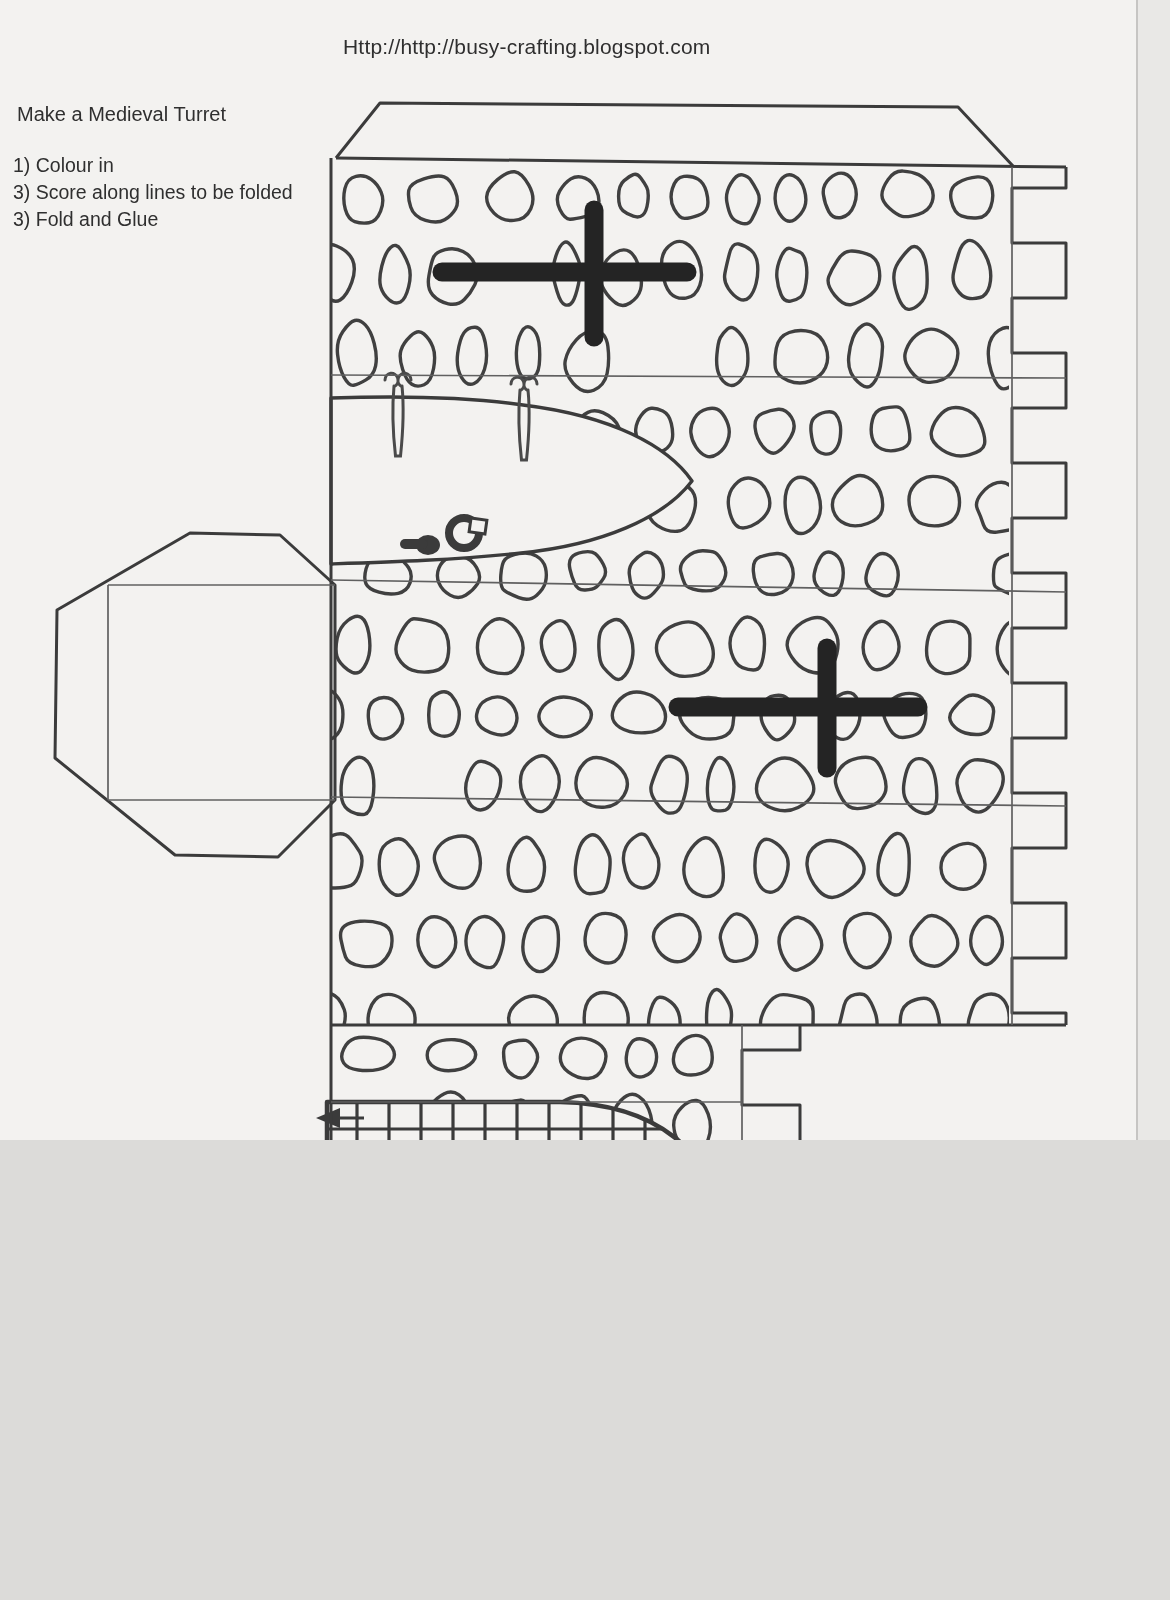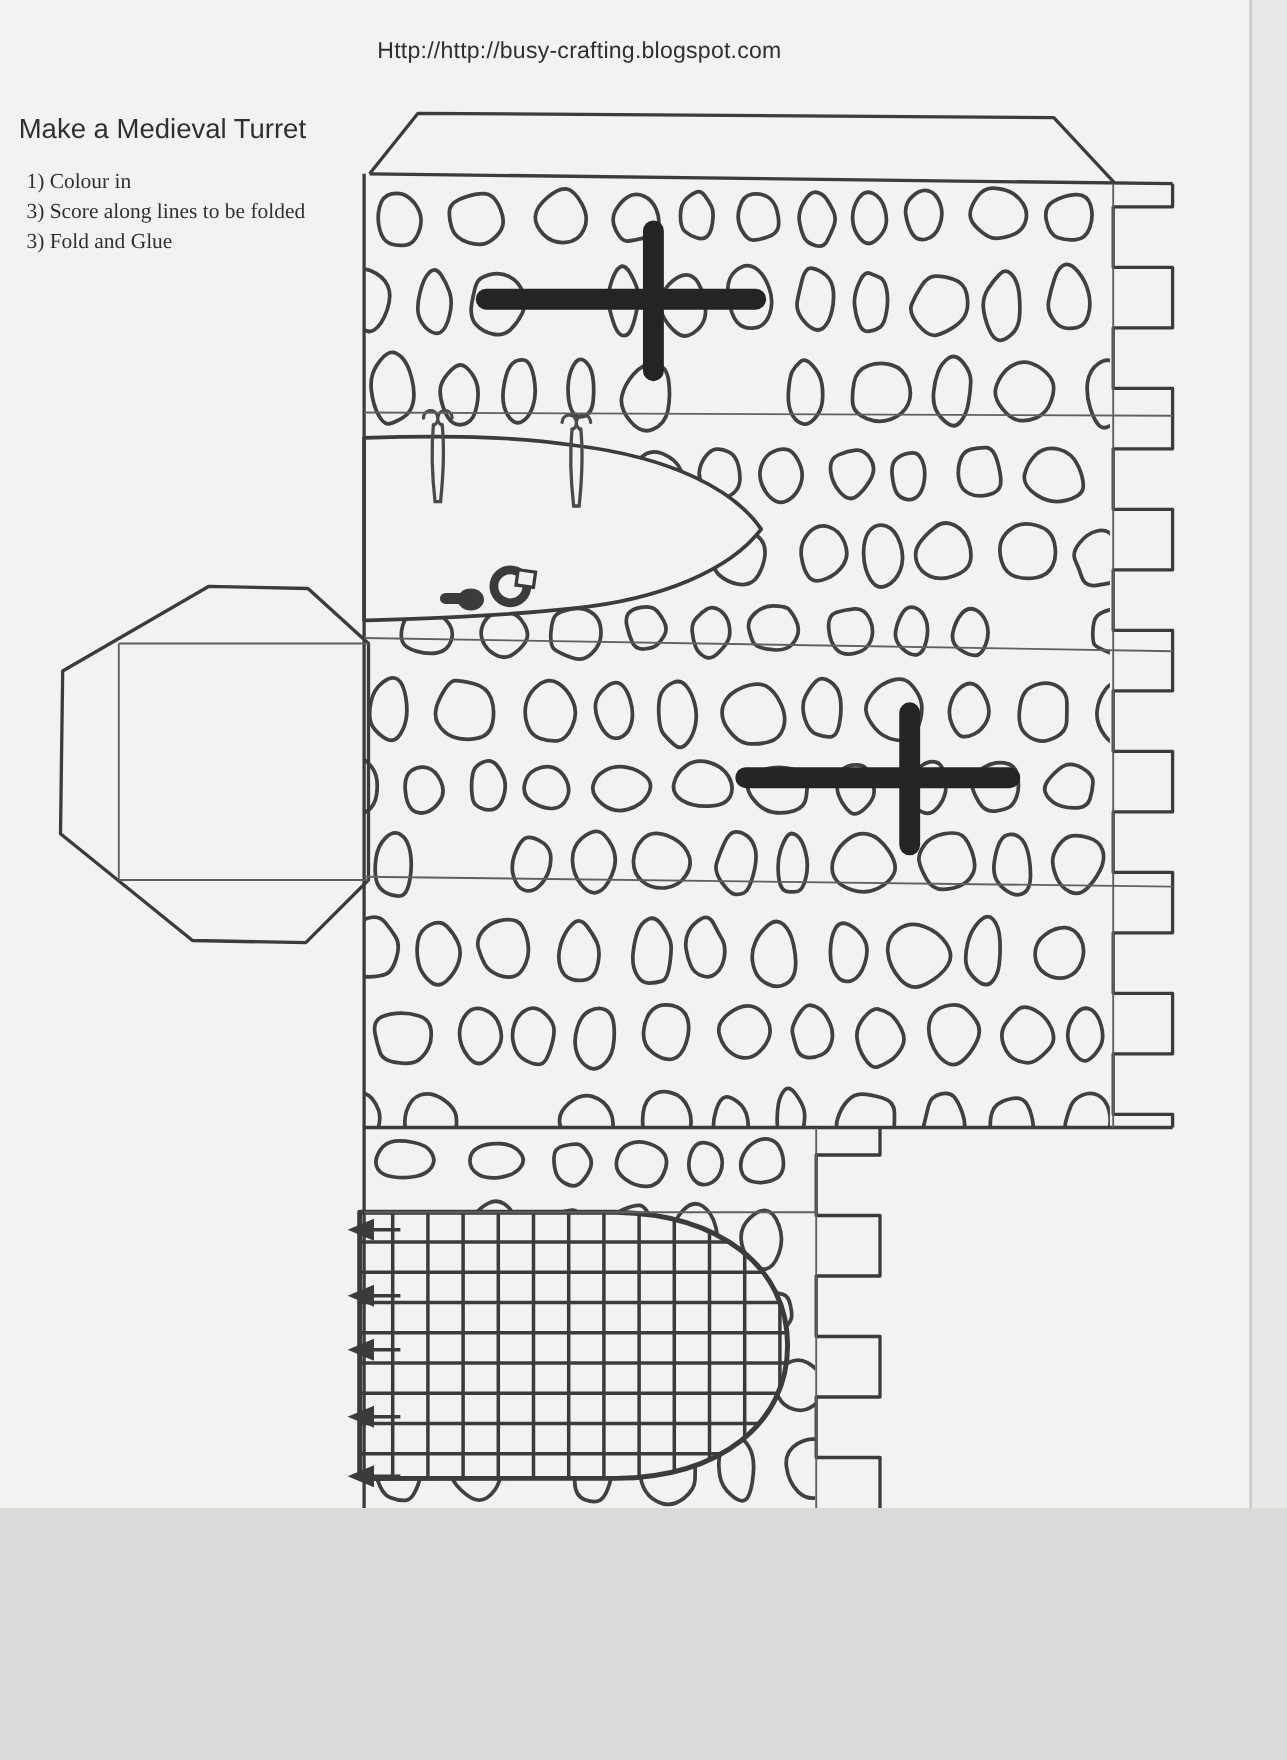--- a/index.html
+++ b/index.html
@@ -1,28 +1,28 @@
 <!DOCTYPE html>
 <html><head>
 <meta charset="utf-8">
 <style>
   html,body{margin:0;padding:0;background:#dcdbd9;}
   .page{
-    position:relative;width:1170px;height:1371px;overflow:hidden;
+    position:relative;width:1170px;height:1140px;overflow:hidden;
     background:#f3f2f0;
     font-family:"Liberation Sans",sans-serif;
     color:#2f2f2f;
   }
   #art{position:absolute;left:0;top:0;width:1170px;height:1600px;}
   .url{
     position:absolute;left:343px;top:35px;
     font-size:21px;letter-spacing:.2px;white-space:nowrap;
   }
-  .title{position:absolute;left:17px;top:103px;font-size:25px;white-space:nowrap;}
-  .steps{position:absolute;left:24px;top:152px;font-size:19.5px;line-height:27px;font-family:Liberation Serif, serif;}
+  .title{position:absolute;left:17px;top:103px;font-size:20px;white-space:nowrap;}
+  .steps{position:absolute;left:13px;top:152px;font-size:19.5px;line-height:27px;}
   .steps div{white-space:nowrap;}
   .scan-right{
     position:absolute;top:0;right:0;width:32px;height:100%;
     background:#e9e8e6;border-left:2px solid #c6c5c3;
   }
   .scan-bottom{
     position:absolute;left:0;top:1583px;width:100%;height:17px;
     background:#cac9c7;border-top:3px solid #868584;
   }
 </style>

